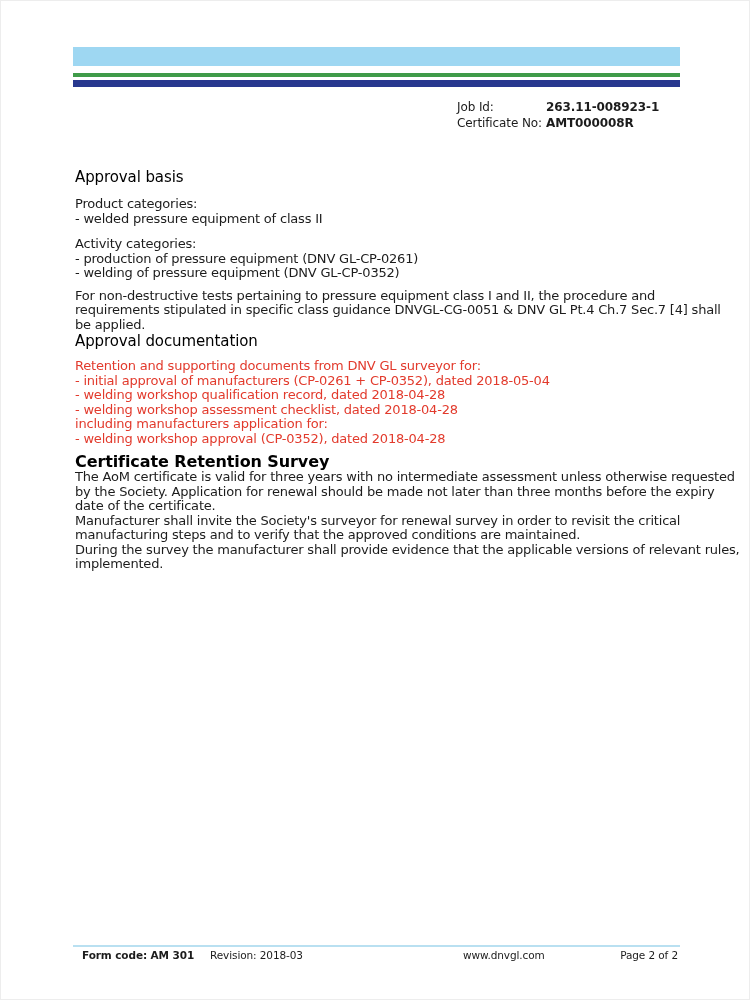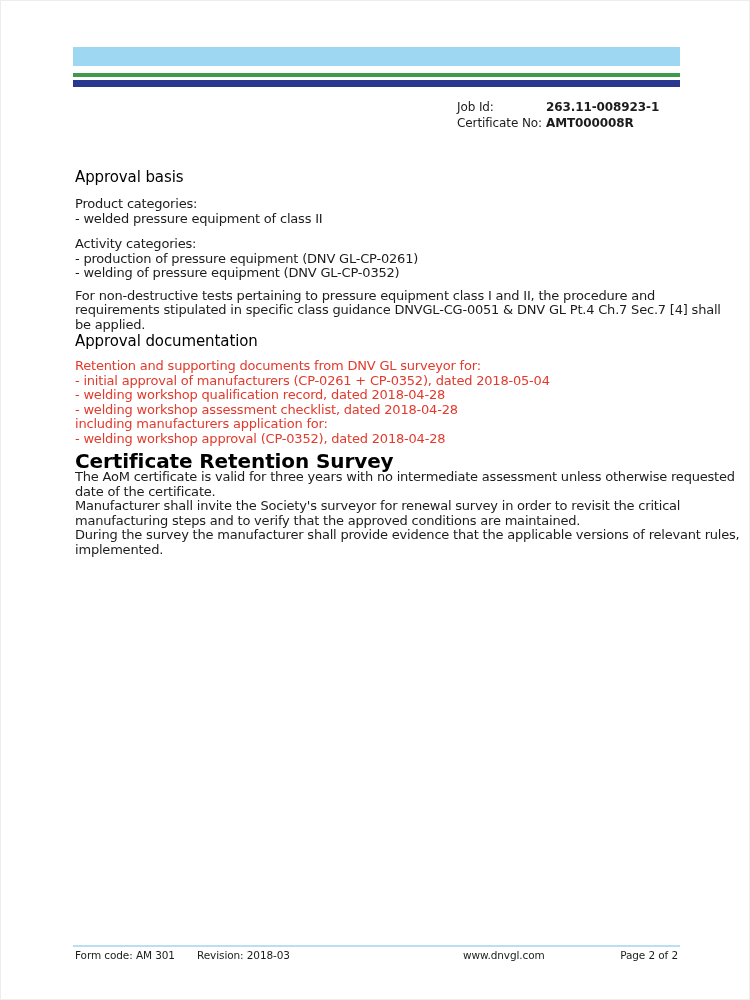--- a/index.html
+++ b/index.html
@@ -32,21 +32,21 @@
 
   
   .content {
     position: absolute; left: 74px; top: 167px; width: 616px;
   }
   .h-section {
     font-size: 15px; font-weight: normal; line-height: 18px;
     color: #000000; letter-spacing: -0.1px;
   }
   .h-retention {
-    font-size: 20px; font-weight: bold; line-height: 17px;
+    font-size: 16px; font-weight: bold; line-height: 17px;
     color: #000000; letter-spacing: -0.1px; margin-top: 7px;
   }
   .para { margin-top: 11px; }
   .para.tight { margin-top: 8px; }
   .para.doc-gap { margin-top: 9px; }
   .line {
     font-size: 13px; line-height: 14.5px;
     letter-spacing: -0.2px; white-space: nowrap;
   }
   .h-gap { }
@@ -55,22 +55,22 @@
   
   .footer-rule {
     position: absolute; left: 72px; top: 944px; width: 607px; height: 2px;
     background: #b9e0f1;
   }
   .footer {
     position: absolute; left: 74px; top: 948px; width: 605px; height: 14px;
     font-size: 10.5px; letter-spacing: -0.1px; color: #1c1c1c;
   }
   .footer span { position: absolute; white-space: nowrap; }
-  .f-form { left: 0; }
-  .f-rev  { left: 122px; }
+  .f-form { left: 7px; font-weight: bold; }
+  .f-rev  { left: 135px; }
   .f-web  { left: 388px; text-align: center; }
   .f-page { right: 2px; }
 </style>
 </head>
 <body>
 
 <div class="page">
 
   <div class="bar bar-light"></div>
   <div class="bar bar-green"></div>
@@ -114,20 +114,21 @@
       <div class="line">- welding workshop qualification record, dated 2018-04-28</div>
       <div class="line">- welding workshop assessment checklist, dated 2018-04-28</div>
       <div class="line">including manufacturers application for:</div>
       <div class="line">- welding workshop approval (CP-0352), dated 2018-04-28</div>
     </div>
 
     <div class="h-retention">Certificate Retention Survey</div>
 
     <div>
       <div class="line">The AoM certificate is valid for three years with no intermediate assessment unless otherwise requested</div>
+      <div class="line">by the Society. Application for renewal should be made not later than three months before the expiry</div>
       <div class="line">date of the certificate.</div>
       <div class="line">Manufacturer shall invite the Society's surveyor for renewal survey in order to revisit the critical</div>
       <div class="line">manufacturing steps and to verify that the approved conditions are maintained.</div>
       <div class="line">During the survey the manufacturer shall provide evidence that the applicable versions of relevant rules,</div>
       <div class="line">implemented.</div>
     </div>
 
   </div>
 
   <div class="footer-rule"></div>

